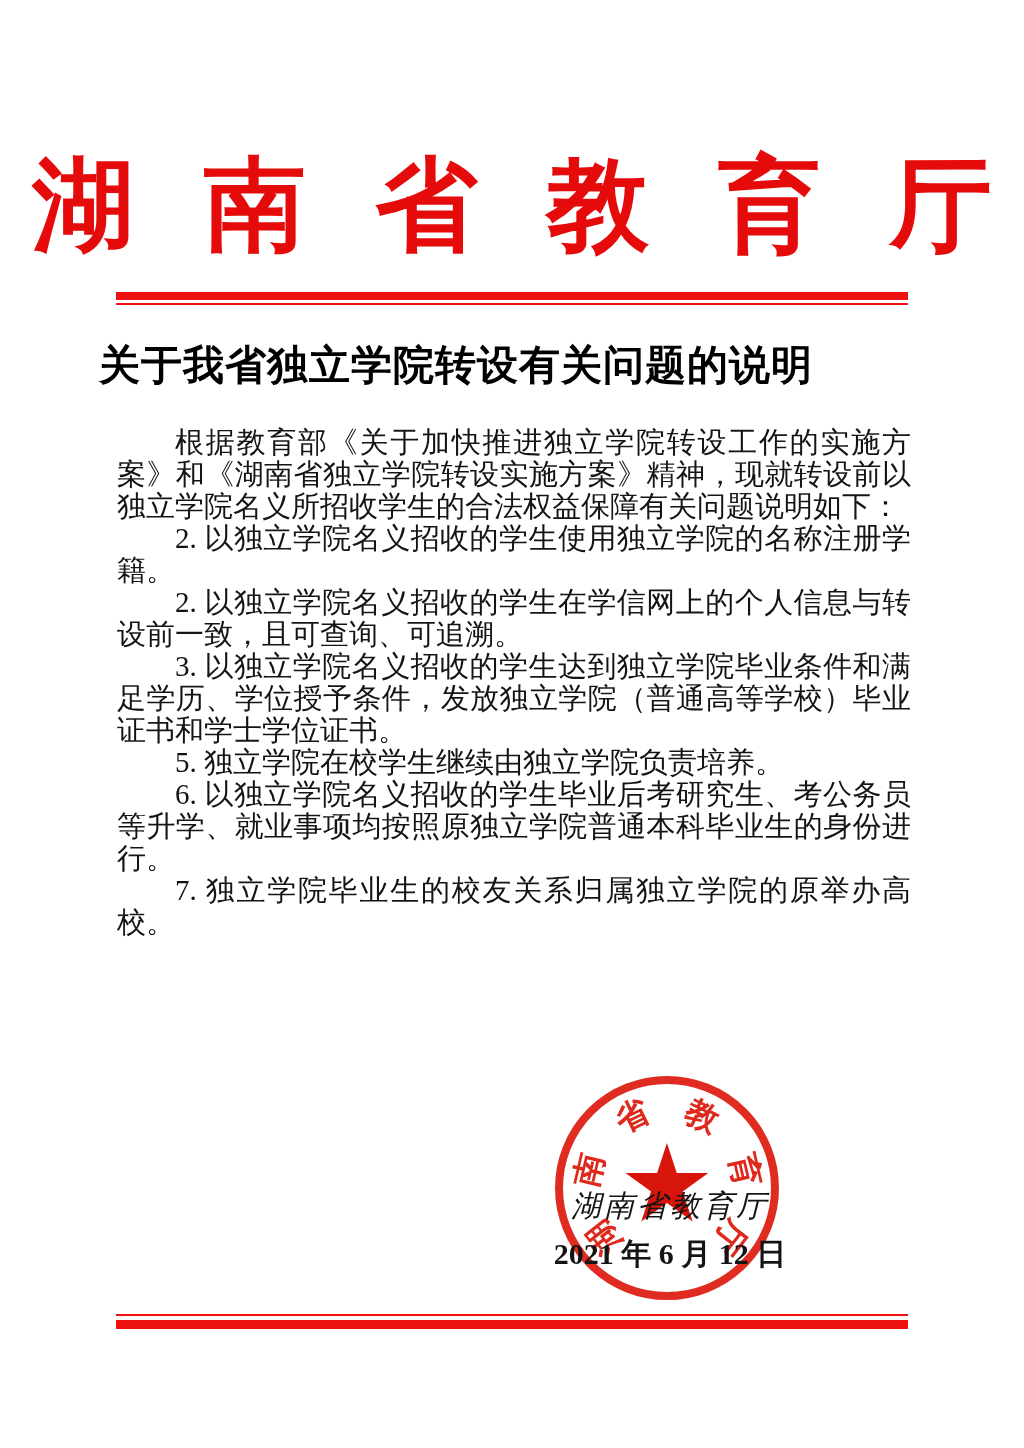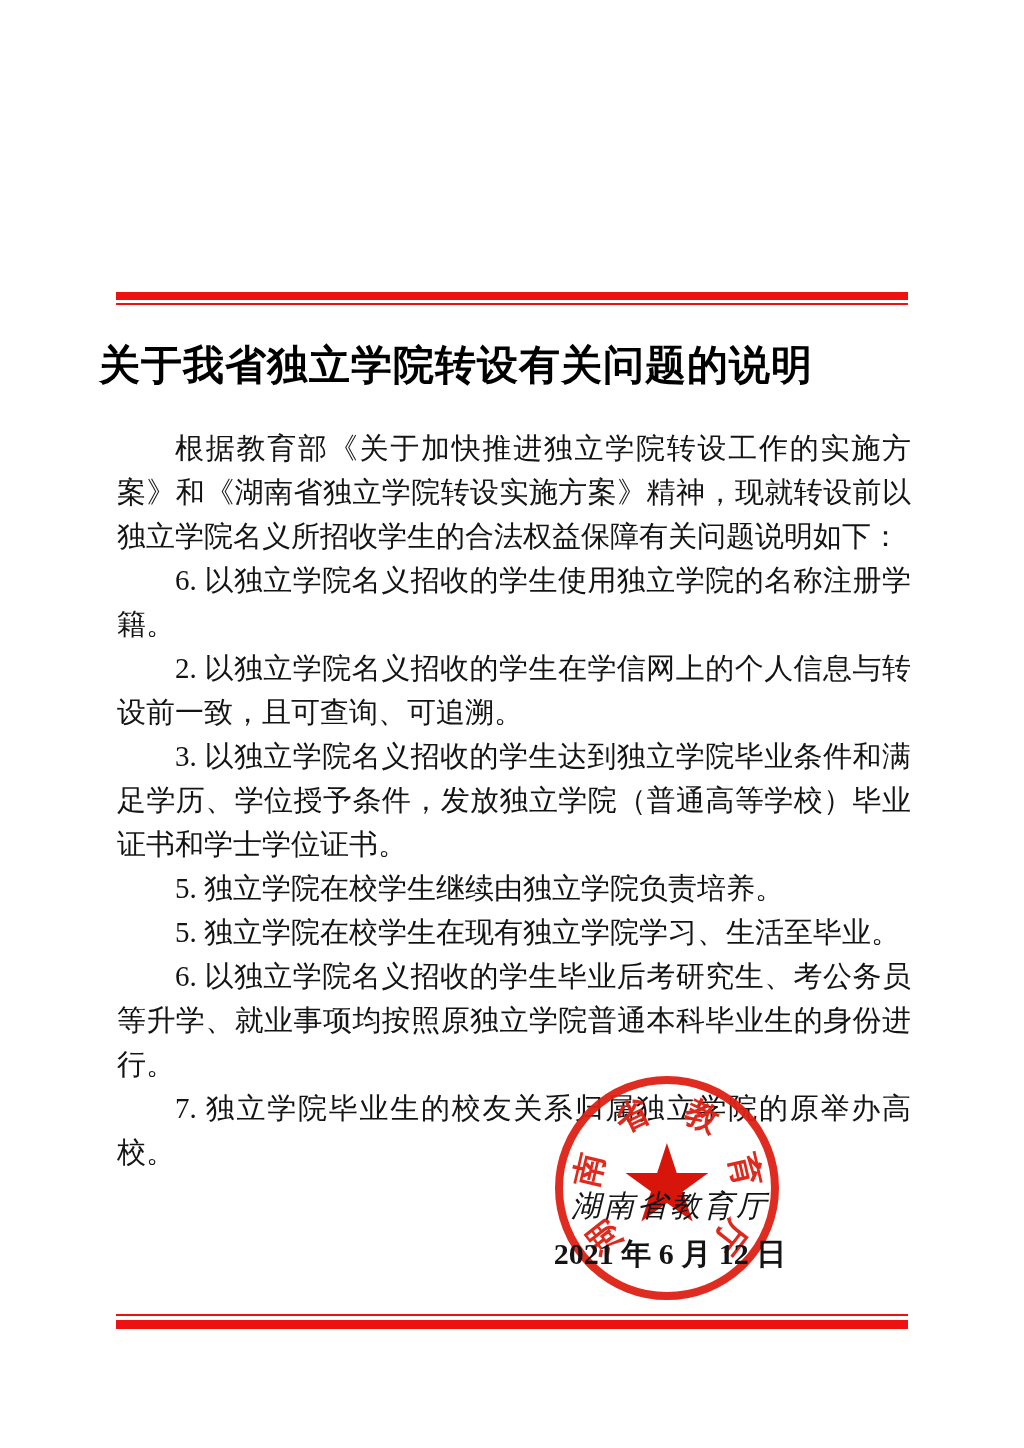--- a/index.html
+++ b/index.html
@@ -29,21 +29,21 @@
   .doc-title{
     position:absolute;top:338px;left:0;width:912px;
     text-align:center;
     font-size:41px;font-weight:bold;color:#000;
     letter-spacing:1px;
     white-space:nowrap;
   }
   
   .body-text{
     position:absolute;top:426px;left:117px;width:794px;
-    font-size:29px;line-height:44px;color:#141414;
+    font-size:29px;line-height:32px;color:#141414;
     text-align:justify;
     text-justify:inter-ideograph;
   }
   .body-text p{margin:0;text-indent:2em;}
   
   .seal{
     position:absolute;left:555px;top:1076px;
     width:224px;height:224px;
     border:8px solid rgba(222,32,21,0.95);
     border-radius:50%;
@@ -79,33 +79,33 @@
     position:absolute;top:1234px;left:520px;width:300px;
     text-align:center;font-size:30px;color:#141414;
     z-index:2;white-space:nowrap;font-weight:bold;
   }
 </style>
 </head>
 <body>
 
 <div class="page">
 
+  <div class="letterhead">湖 南 省 教 育 厅</div>
 
   <div class="rule rule-top-thick"></div>
   <div class="rule rule-top-thin"></div>
 
   <div class="doc-title">关于我省独立学院转设有关问题的说明</div>
 
   <div class="body-text">
     <p>根据教育部《关于加快推进独立学院转设工作的实施方案》和《湖南省独立学院转设实施方案》精神，现就转设前以独立学院名义所招收学生的合法权益保障有关问题说明如下：</p>
-    <p>6. 以独立学院名义招收的学生使用独立学院的名称注册学籍。</p>
+    <p>2. 以独立学院名义招收的学生使用独立学院的名称注册学籍。</p>
     <p>2. 以独立学院名义招收的学生在学信网上的个人信息与转设前一致，且可查询、可追溯。</p>
     <p>3. 以独立学院名义招收的学生达到独立学院毕业条件和满足学历、学位授予条件，发放独立学院（普通高等学校）毕业证书和学士学位证书。</p>
     <p>5. 独立学院在校学生继续由独立学院负责培养。</p>
-    <p>5. 独立学院在校学生在现有独立学院学习、生活至毕业。</p>
     <p>6. 以独立学院名义招收的学生毕业后考研究生、考公务员等升学、就业事项均按照原独立学院普通本科毕业生的身份进行。</p>
     <p>7. 独立学院毕业生的校友关系归属独立学院的原举办高校。</p>
   </div>
 
   <div class="seal">
     <span class="seal-star">★</span>
     <span class="seal-char sc1">湖</span>
     <span class="seal-char sc2">南</span>
     <span class="seal-char sc3">省</span>
     <span class="seal-char sc4">教</span>

